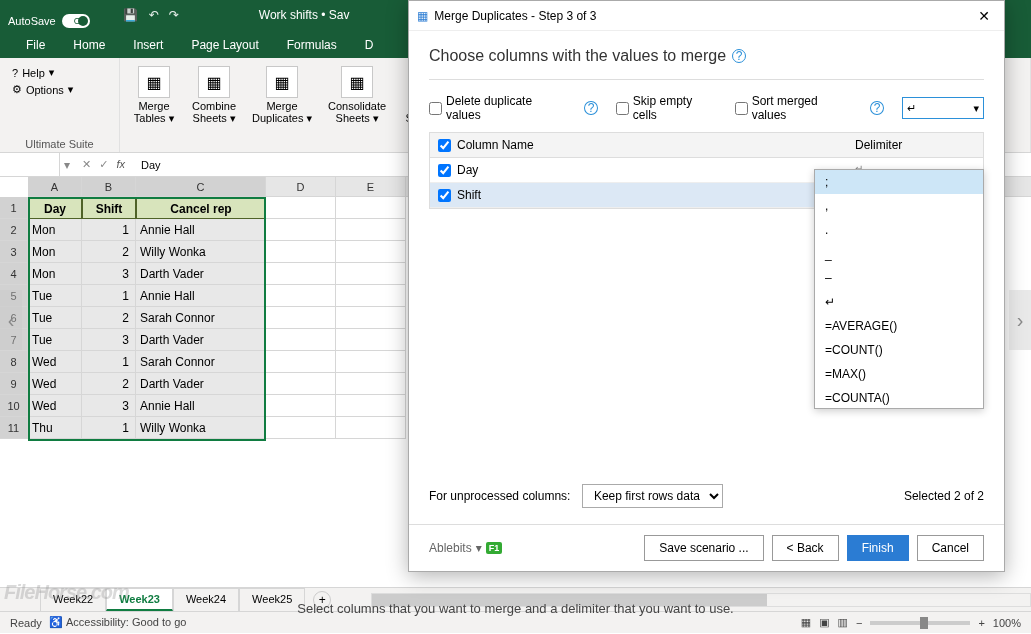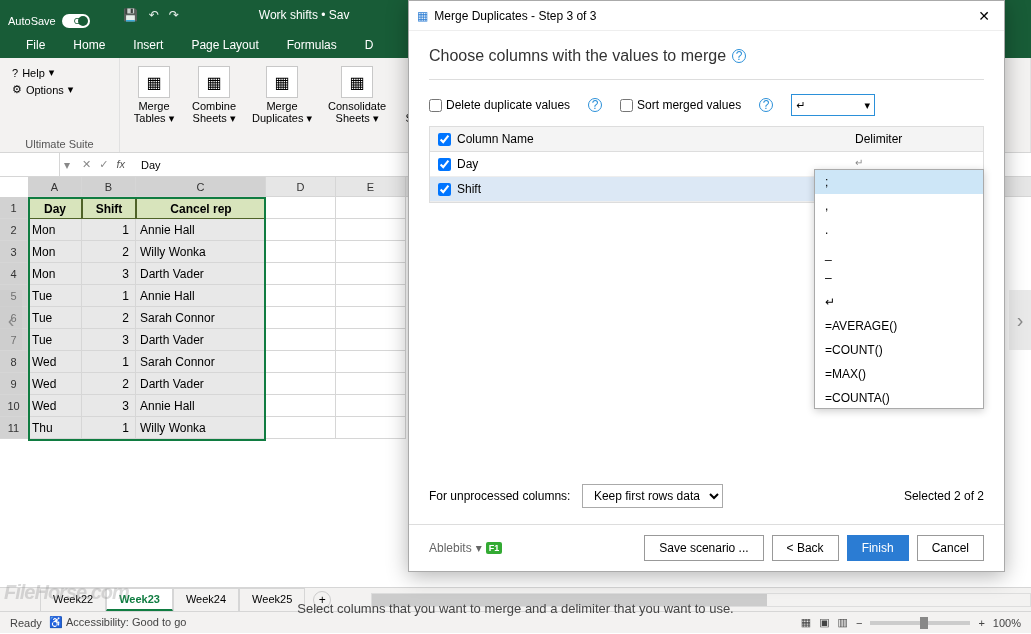--- a/index.html
+++ b/index.html
@@ -339,20 +339,24 @@
     </div>
     <hr class="dlg-sep">
     <div class="opt-row">
       <label>
           <input type="checkbox" style=""> 
           <span>Delete duplicate values</span>
         </label>
       <span class="help-q">?</span>
       <label>
           <input type="checkbox" style=""> 
+          <span>Skip empty cells</span>
+        </label>
+      <label>
+          <input type="checkbox" style=""> 
           <span>Sort merged values</span>
         </label>
       <span class="help-q">?</span>
       <div class="delim-select">
         <span>↵</span>
         <span>▾</span>
       </div>
     </div>
 
     <div class="col-table">

